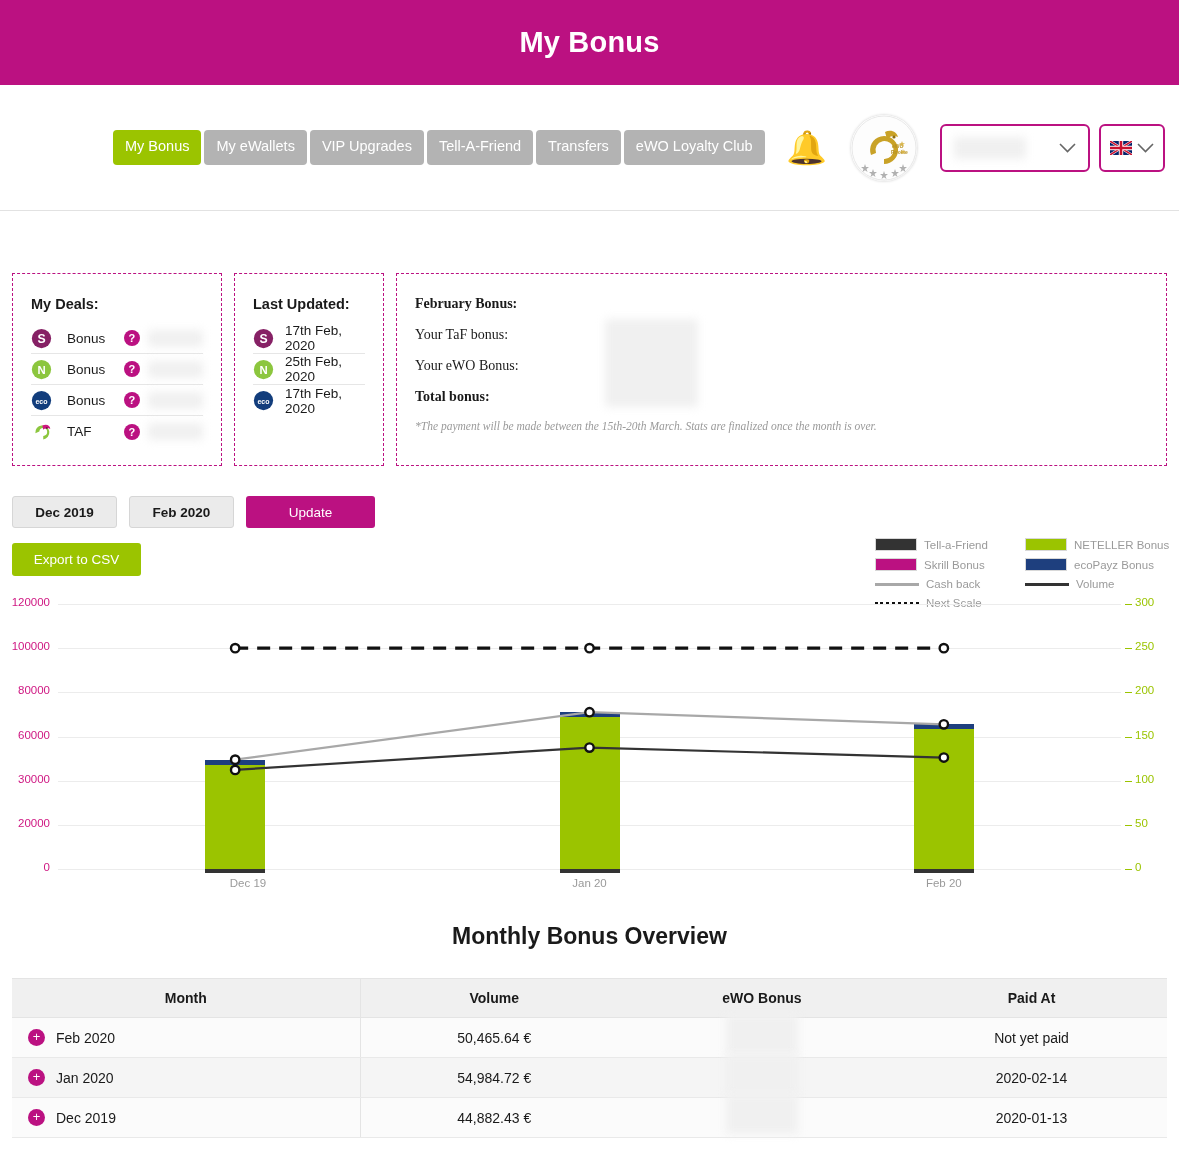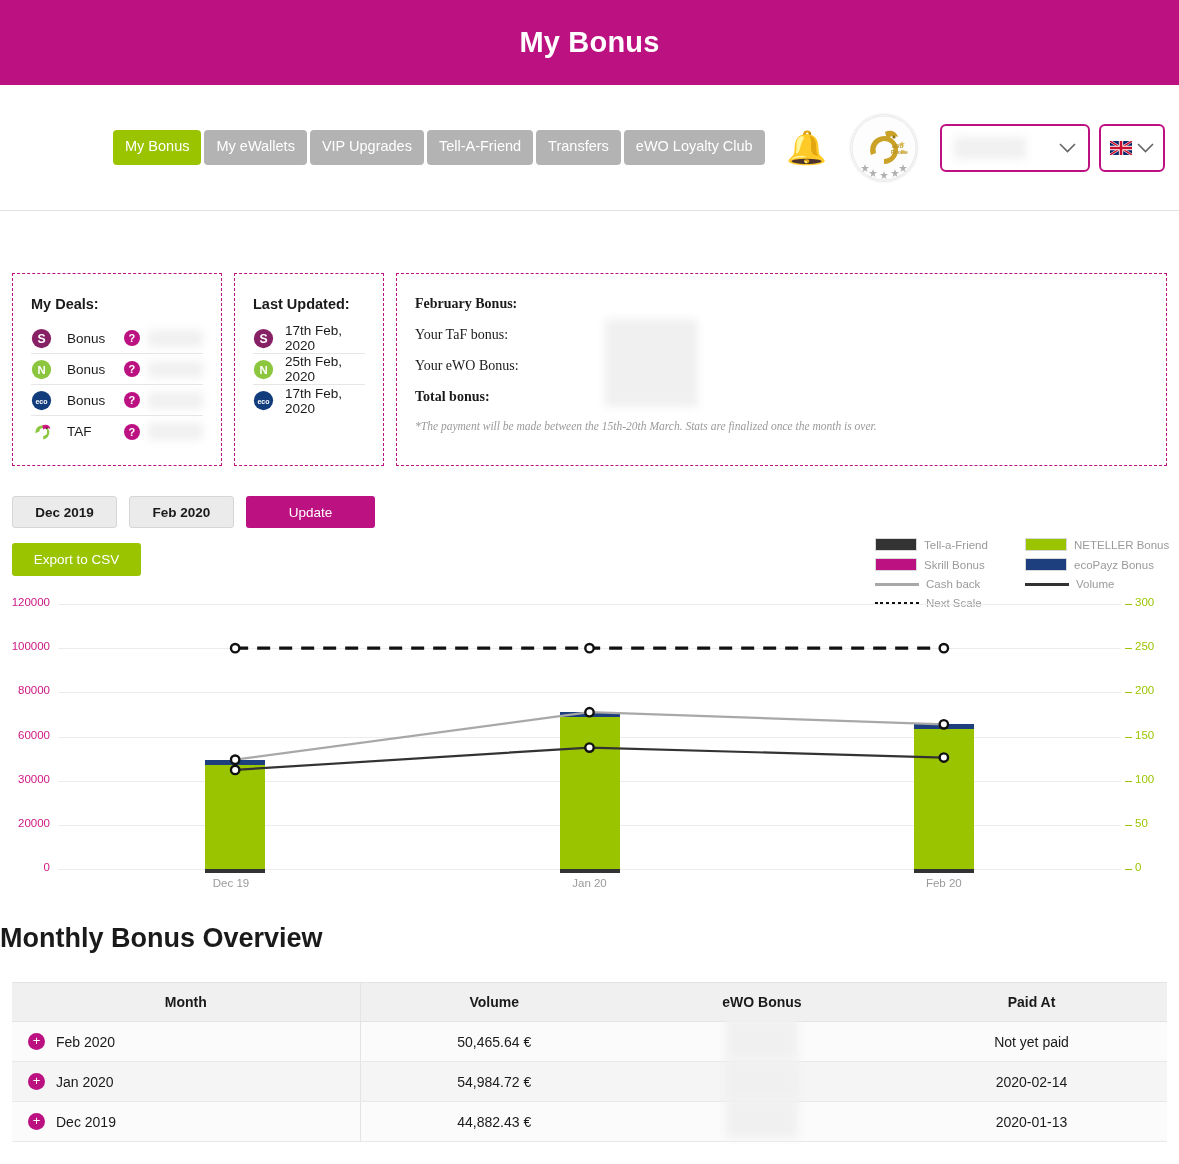--- a/index.html
+++ b/index.html
@@ -294,21 +294,22 @@
     font-size: 11.5px;
     color: #9a9a9a;
     transform: translateX(-50%);
     top: 100%;
     margin-top: 8px;
   }
   .chart-svg { position: absolute; left: 0; top: 0; overflow: visible; }
 
   
   .table-title {
-    font-size: 27px;
+    text-align: center;
+    font-size: 23px;
     font-weight: bold;
     color: #1a1a1a;
     margin-top: 26px;
   }
   table {
     width: 1155px;
     margin: 28px auto 0;
     border-collapse: collapse;
     table-layout: fixed;
   }
@@ -590,21 +591,21 @@
       <div class="axis-r" style="top: 80.3333px;">200</div>
       <div class="tickmark-r" style="top: 88.3333px;"></div>
       <div class="axis-r" style="top: 36.1667px;">250</div>
       <div class="tickmark-r" style="top: 44.1667px;"></div>
       <div class="axis-r" style="top: -8px;">300</div>
       <div class="tickmark-r" style="top: 0px;"></div>
       <div class="bar" style="left: 147.167px; top: 155.688px; height: 109.312px;">
         <div class="bar-top"></div>
         <div class="bar-bot"></div>
       </div>
-      <div class="xlabel" style="left: 173px;">Dec 19</div>
+      <div class="xlabel" style="left: 190px;">Dec 19</div>
       <div class="bar" style="left: 501.5px; top: 108.208px; height: 156.792px;">
         <div class="bar-top"></div>
         <div class="bar-bot"></div>
       </div>
       <div class="xlabel" style="left: 531.5px;">Jan 20</div>
       <div class="bar" style="left: 855.833px; top: 120.354px; height: 144.646px;">
         <div class="bar-top"></div>
         <div class="bar-bot"></div>
       </div>
       <div class="xlabel" style="left: 885.833px;">Feb 20</div>

